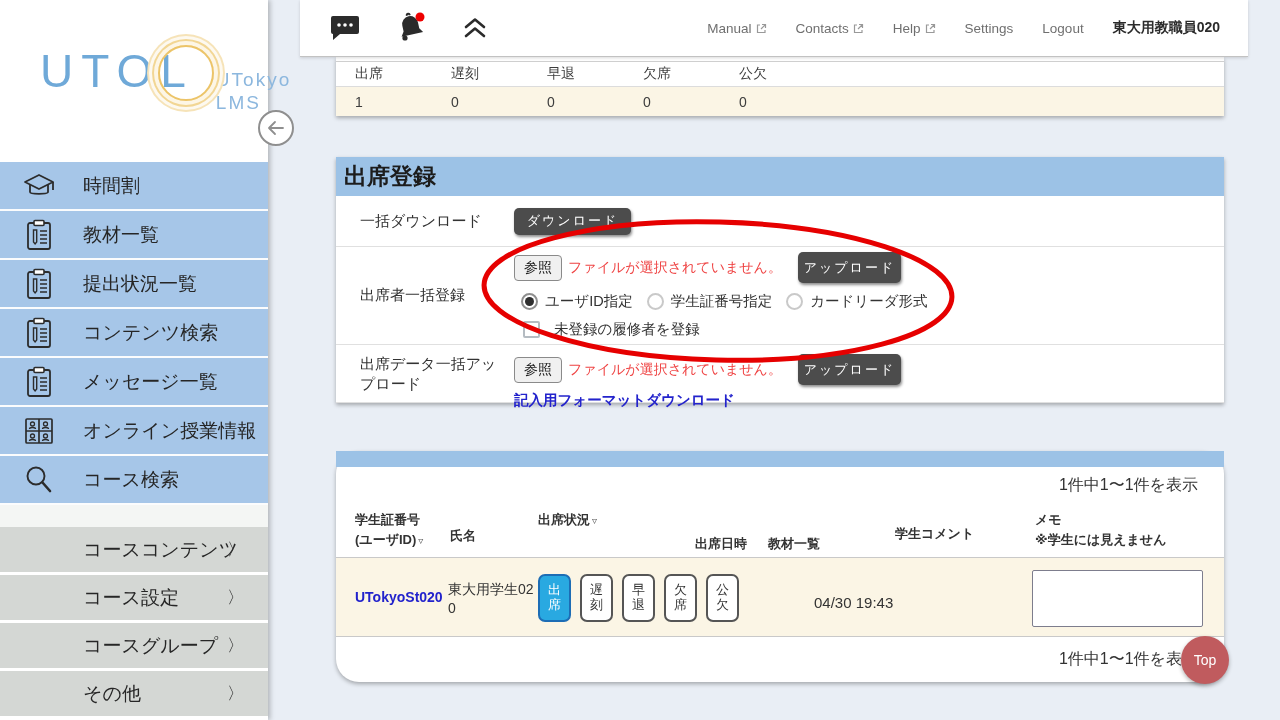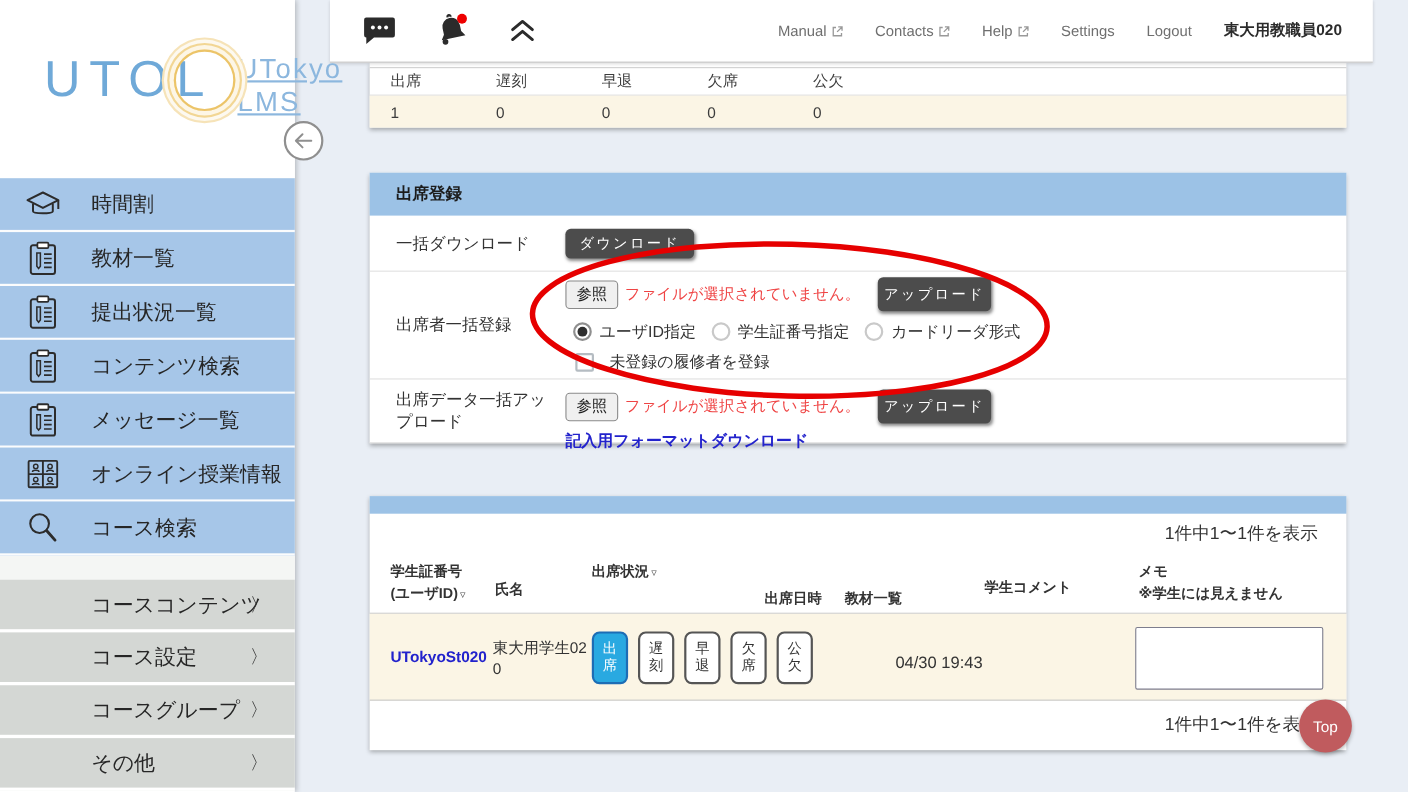--- a/index.html
+++ b/index.html
@@ -9,22 +9,22 @@
   
   .sidebar { position:fixed; left:0; top:0; width:268px; height:720px;
     background:#fff; z-index:20; box-shadow:2px 0 5px rgba(0,0,0,.25); }
   .logo-area { position:relative; height:162px; background:#fff; }
   .logo-row { position:absolute; left:40px; top:48px; display:flex; align-items:flex-start; }
   .logo-main { position:relative; font-size:46px; font-weight:300; letter-spacing:8px;
     color:#6fa9d8; z-index:1; line-height:1; }
   .logo-rings { position:absolute; left:118px; top:-3px; width:56px; height:56px;
     border:2px solid #ecc468; border-radius:50%; z-index:0;
     box-shadow:0 0 0 4px #fdf6e6, 0 0 0 6px #f2d694, 0 0 0 9px #fdf9f0, 0 0 0 11px #f6e3b8; }
-  .logo-sub { margin-left:22px; margin-top:0; color:#8cb7de; font-size:25px;
-    letter-spacing:2px; line-height:1.2;text-decoration:underline; }
+  .logo-sub { margin-left:22px; margin-top:21px; color:#8cb7de; font-size:19px;
+    letter-spacing:2px; line-height:1.2; }
   .collapse-btn { position:absolute; left:258px; top:110px; width:36px; height:36px;
     border-radius:50%; background:#fff; border:2px solid #8f8f8f; cursor:pointer;
     display:flex; align-items:center; justify-content:center; }
   .side-item { position:relative; height:49px; background:#a6c6e8;
     border-bottom:2px solid #fbfcfd; display:flex; align-items:center; cursor:pointer; }
   .side-item .ico { width:36px; margin-left:21px; display:flex; justify-content:center; }
   .side-item .lbl { margin-left:26px; font-size:19px; color:#262626; }
   .side-gap { height:22px; background:#f4f6f4; }
   .side-item.gray { background:#d4d7d4; height:48px; border-bottom:3px solid #fff; }
   .side-item.gray .lbl { margin-left:83px; }
@@ -48,21 +48,21 @@
   
   .card.summary { top:0; padding-top:4px; }
   .sum-row { display:flex; padding-left:19px; align-items:center; }
   .sum-head { height:26px; border-top:1px solid #cfcfcf; border-bottom:1px solid #dcdcdc; }
   .sum-vals { height:29px; background:#fbf5e5; }
   .sum-cell { width:96px; font-size:14px; color:#3c3c3c; }
 
   
   .card.register { top:100px; }
   .reg-header { height:39px; background:#9cc2e6; display:flex; align-items:center; }
-  .reg-header .ttl { margin-left:24px; font-size:15px; font-weight:bold; color:#1c1c1c; }
+  .reg-header .ttl { margin-left:8px; font-size:23px; font-weight:bold; color:#1c1c1c; }
   .reg-row { display:flex; border-bottom:1px solid #e0e0e0; }
   .reg-label { width:178px; padding-left:24px; font-size:15px; color:#333; }
   .row1 { height:51px; align-items:center; }
   .row2 { height:98px; align-items:center; }
   .row3 { height:58px; padding-top:9px; }
   .row3 .reg-label { width:178px; line-height:1.35; }
   .row3 .reg-label .wrapbox { display:block; width:150px; }
   .btn-dark { background:#4c4c4c; color:#fff; border:none; border-radius:5px;
     font-size:13px; letter-spacing:2px; cursor:pointer;
     box-shadow:1px 2px 3px rgba(0,0,0,.45); font-family:inherit; }
@@ -79,21 +79,21 @@
   .radio.sel { border-color:#8f8f8f; }
   .radio.sel::after { content:""; width:9px; height:9px; border-radius:50%; background:#2f2f2f; }
   .radio-lbl { font-size:14.5px; color:#333; }
   .check-line { display:flex; align-items:center; gap:14px; }
   .checkbox { width:17px; height:17px; border:2px solid #b5bcc2; background:#fff;
     border-radius:2px; margin-left:9px; cursor:pointer; }
   .fmt-link { font-size:14.5px; font-weight:bold; color:#2323cc; text-decoration:none;
     margin-top:6px; display:inline-block; cursor:pointer; }
 
   
-  .card.students { top:394px; height:231px; }
+  .card.students { top:394px; height:231px;border-radius:23px; }
   .blue-strip { height:16px; background:#9cc2e6; }
   .count-row { height:36px; display:flex; align-items:center; justify-content:flex-end;
     padding-right:26px; font-size:16px; color:#333; }
   .thead { position:relative; height:55px; border-bottom:1px solid #c9c9c9; font-size:13px;
     font-weight:bold; color:#333; }
   .th { position:absolute; line-height:1.55; }
   .sorttri { font-size:10px; font-weight:normal; color:#555; margin-left:2px; }
   .trow { position:relative; height:79px; background:#fbf5e5; border-bottom:1px solid #c9c9c9; }
   .sid { position:absolute; left:19px; top:31px; font-size:14px; font-weight:bold;
     color:#2222cc; cursor:pointer; text-decoration:none; }

